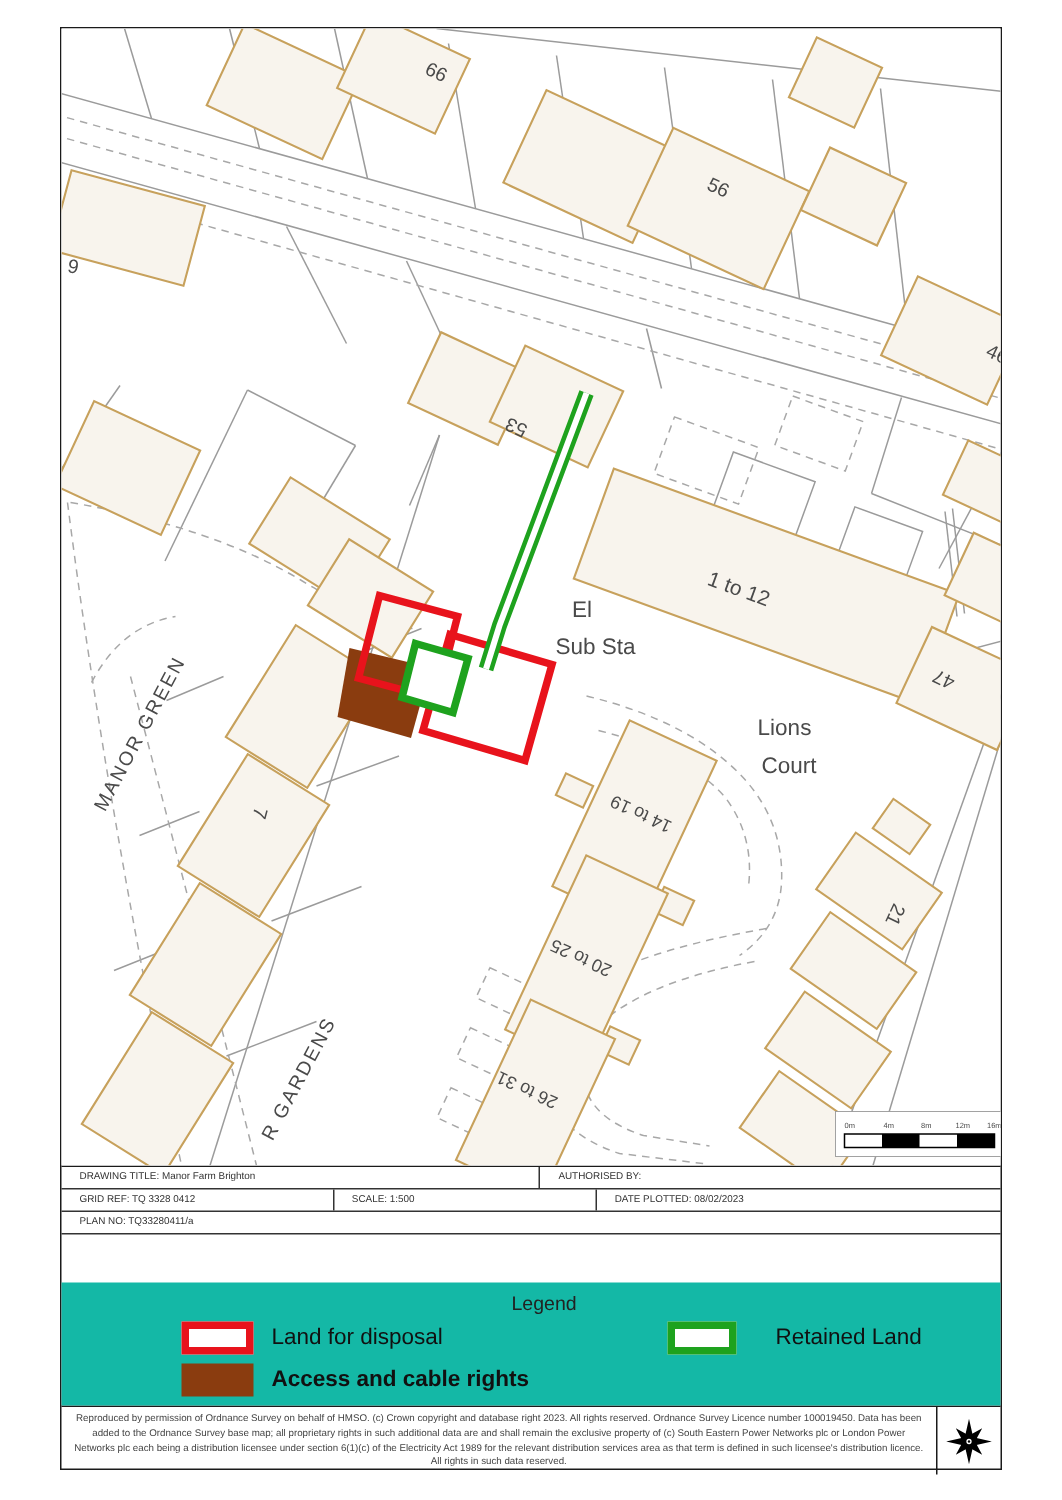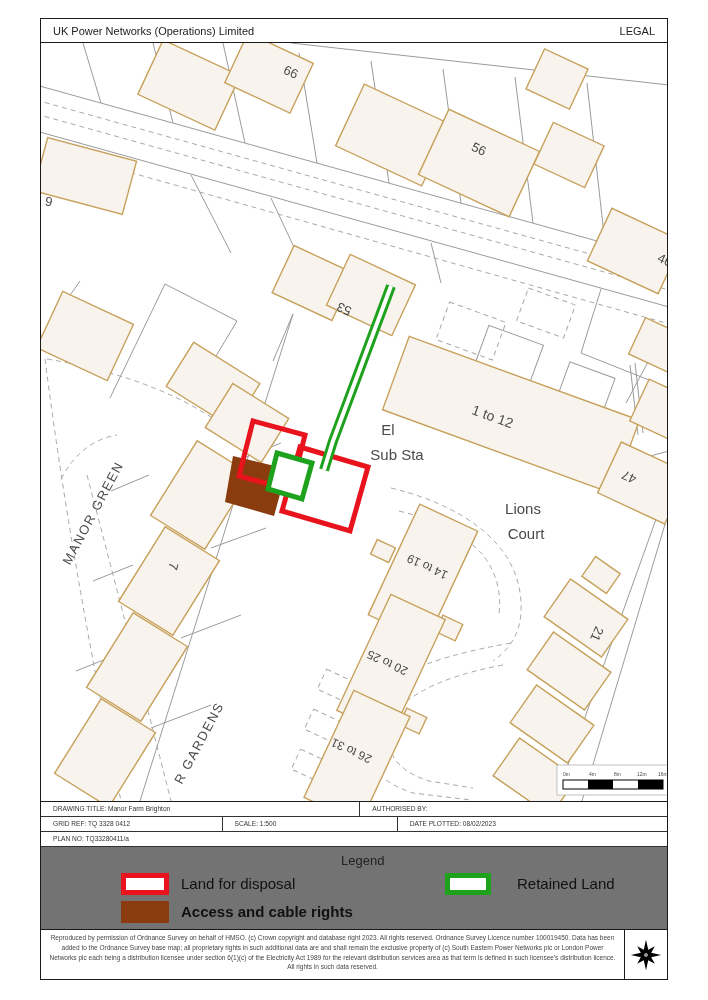--- a/index.html
+++ b/index.html
@@ -10,45 +10,41 @@
   .map svg{position:absolute;left:0;top:0;}
   .info{border-top:1.5px solid #1a1a1a;font-size:6.6px;color:#333;}
   .irow{display:flex;height:14px;line-height:14px;border-bottom:1px solid #333;}
   .icell{padding-left:12px;box-sizing:border-box;overflow:hidden;white-space:nowrap;}
   .c1a{width:51%;border-right:1px solid #333;}
   .c1b{width:49%;}
   .c2a{width:29%;border-right:1px solid #333;}
   .c2b{width:28%;border-right:1px solid #333;}
   .c2c{width:43%;}
   .c3a{width:100%;}
-  .legend{position:relative;flex:0 0 82px;height:82px;background:#737373;}
+  .legend{position:relative;flex:0 0 82px;height:82px;background:#14b8a6;margin-top:32px;}
   .legend-title{position:absolute;left:300px;top:6px;font-size:13px;color:#222;}
   .sw{position:absolute;box-sizing:border-box;}
   .sw-red{left:80px;top:26px;width:48px;height:22px;border:5px solid #e8131c;background:#fff;}
   .sw-green{left:404px;top:26px;width:46px;height:22px;border:5px solid #1ea21e;background:#fff;}
   .sw-brown{left:80px;top:54px;width:48px;height:22px;background:#8a3c0f;}
   .lg-label{position:absolute;font-size:15px;color:#111;}
   .ll1{left:140px;top:28px;}
   .ll2{left:476px;top:28px;}
   .ll3{left:140px;top:56px;font-weight:bold;}
   .copy{flex:1 1 auto;border-top:1.5px solid #1a1a1a;display:flex;}
   .copy-text{flex:1 1 auto;padding:3px 8px;font-size:6.5px;line-height:1.5;color:#444;text-align:center;}
   .compass-cell{flex:0 0 42px;border-left:1.5px solid #1a1a1a;display:flex;align-items:center;justify-content:center;}
   text{fill:#4a4a4a;}
 </style>
 </head>
 <body>
 
 <div class="page">
   <div class="frame">
 
-    <div class="hdr">
-      <span>UK Power Networks (Operations) Limited</span>
-      <span>LEGAL</span>
-    </div>
 
     <div class="map">
       <svg width="628" height="758" viewBox="0 0 628 758">
 
         <g stroke="#9b9b9b" stroke-width="1" fill="none">
           <path d="M -5 42 L 628 218"></path>
           <path d="M -5 88 L 628 264"></path>
           <path d="M 250 0 L 628 42"></path>
           <path d="M 60 60 L 42 0"></path>
             <path d="M 132 80 L 112 0"></path>

